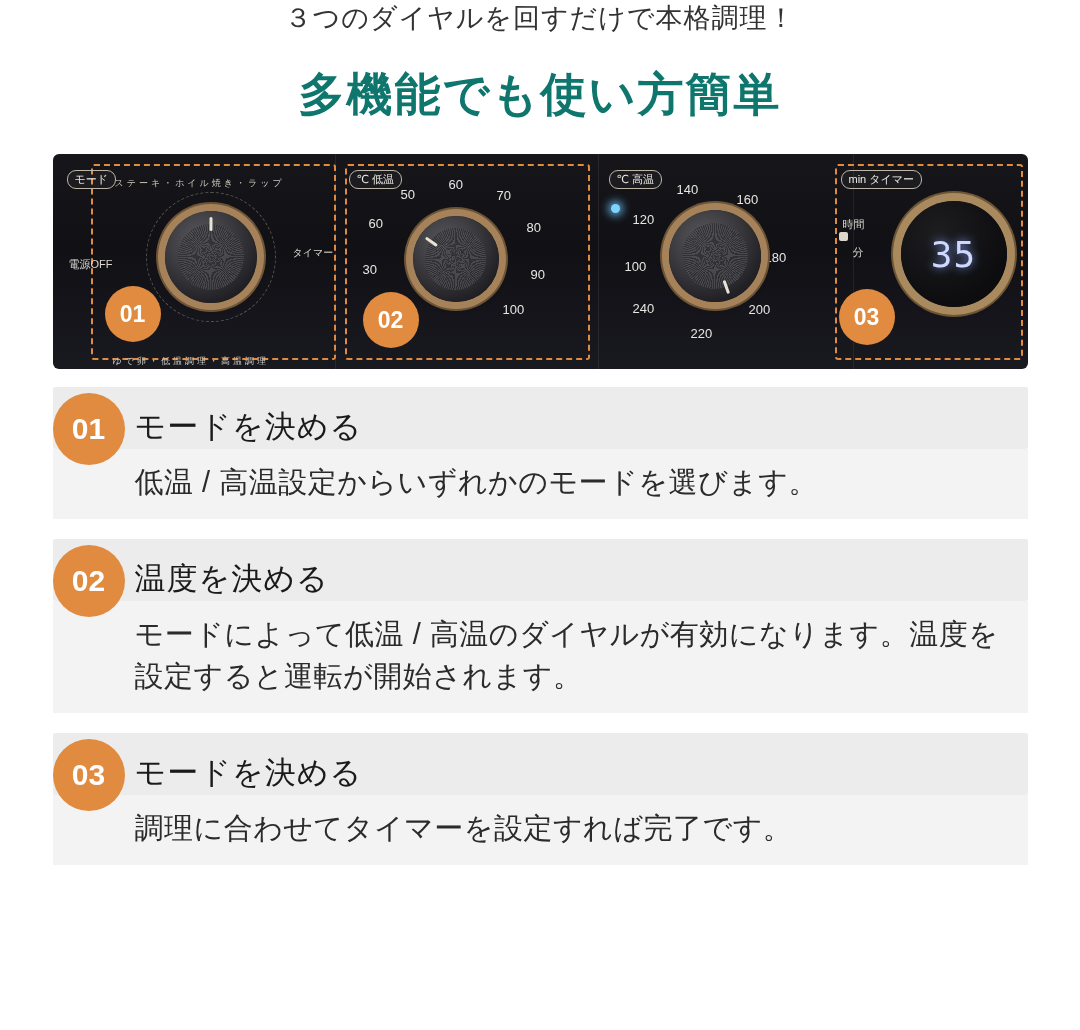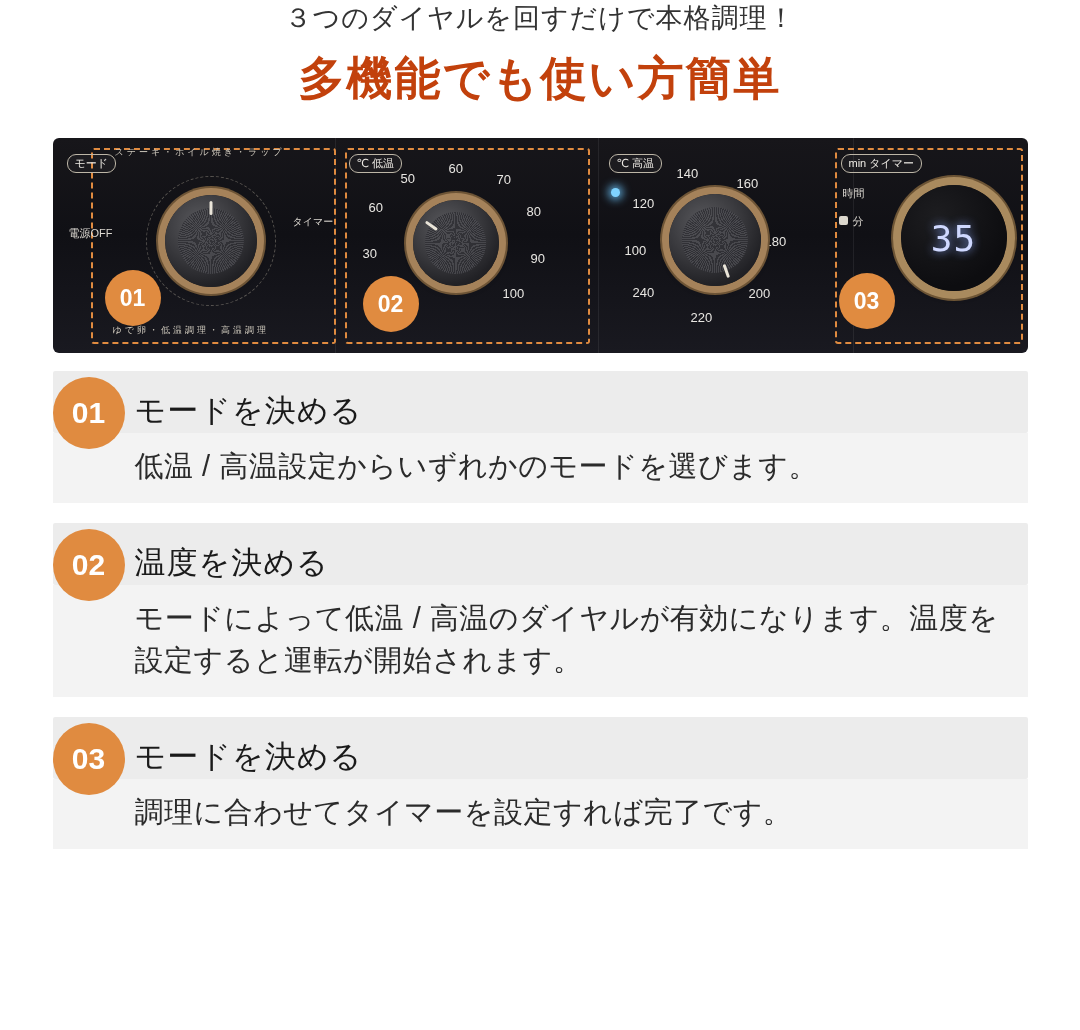--- a/index.html
+++ b/index.html
@@ -18,23 +18,23 @@
     font-size: 27px;
     letter-spacing: 1px;
     color: #333333;
     padding-top: 0;
     font-weight: 400;
   }
   .mainhead {
     text-align: center;
     font-size: 46px;
     font-weight: bold;
-    color: #c2410c;
+    color: #0f766e;
     letter-spacing: 2px;
-    margin-top: 12px;
+    margin-top: 28px;
   }
 
   
   .panel {
     position: relative;
     margin: 28px auto 0 auto;
     width: 975px;
     height: 215px;
     background: linear-gradient(180deg,#17161a 0%, #101015 45%, #191920 100%);
     border-radius: 6px;
@@ -75,20 +75,21 @@
     color:#e8e6e2;
     font-size: 13px;
     font-family:"Liberation Sans", sans-serif;
     white-space:nowrap;
   }
   .tiny-label {
     position:absolute;
     color:#ddd9d2;
     font-size:11px;
     white-space:nowrap;
+    margin-top:15px;
   }
   .chip {
     position:absolute;
     border:1px solid #bdb6a7;
     border-radius: 9px;
     color:#efece6;
     font-size:11px;
     padding:1px 7px;
     white-space:nowrap;
     background: rgba(255,255,255,0.03);

